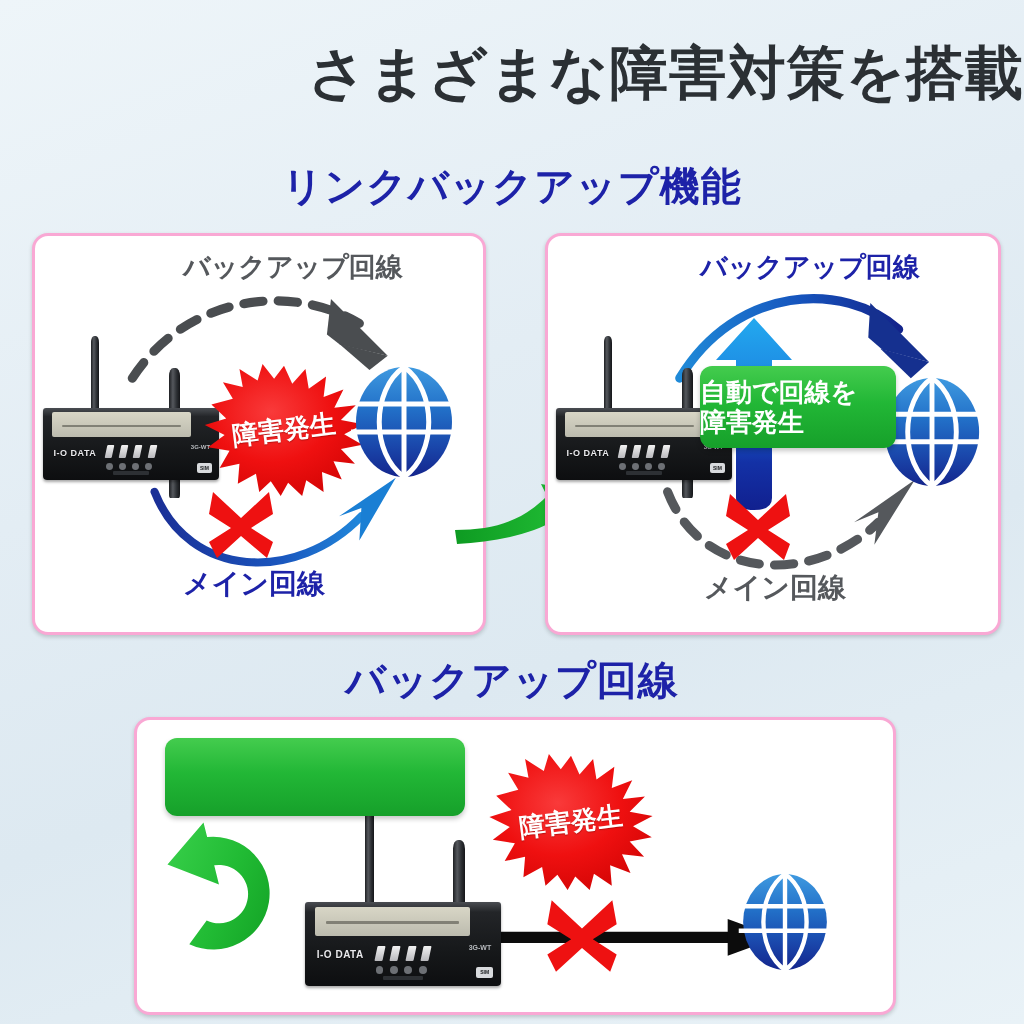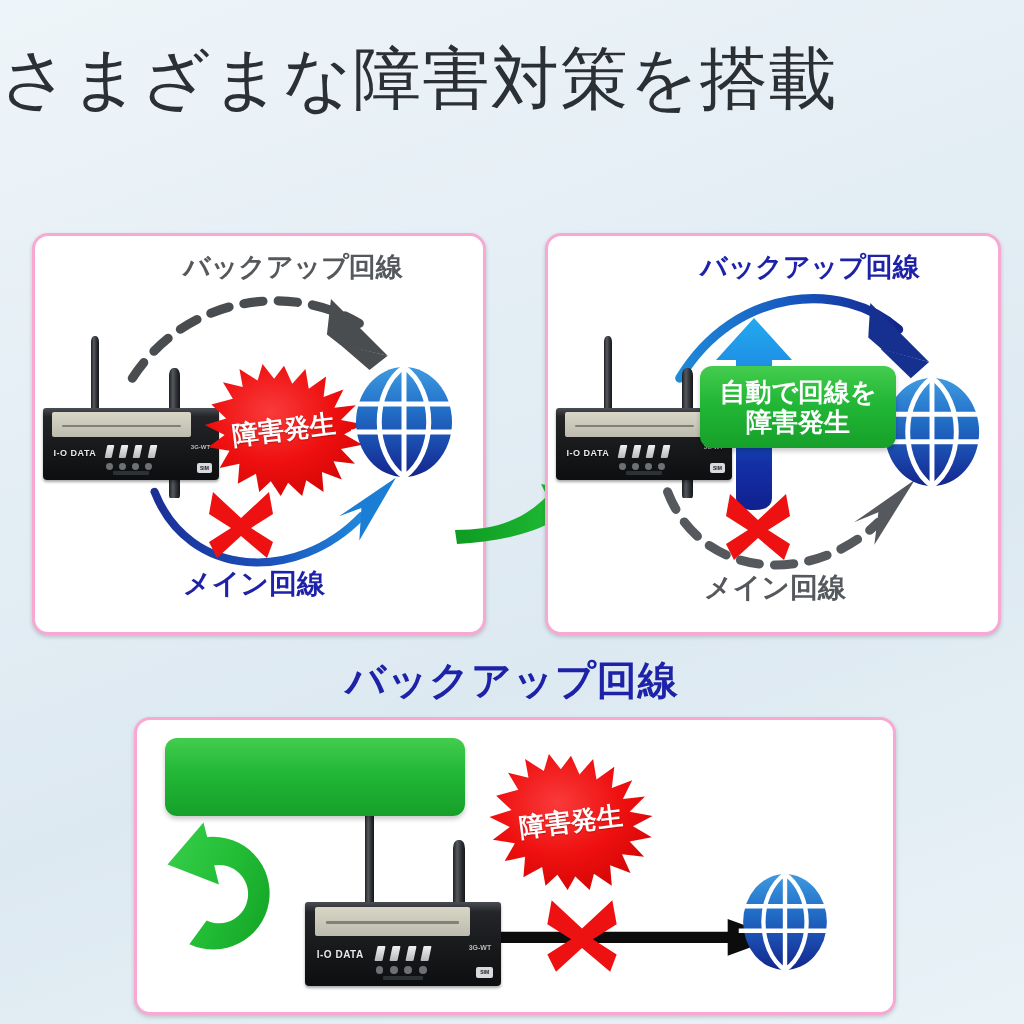--- a/index.html
+++ b/index.html
@@ -8,23 +8,23 @@
     width:1024px;height:1024px;overflow:hidden;
     font-family:"Liberation Sans","DejaVu Sans",sans-serif;
     background:linear-gradient(160deg,#eef5f9 0%,#e3edf4 38%,#dde9f1 62%,#e9f2f7 100%);
     position:relative;
   }
   .stage{position:absolute;inset:0;}
 
   
   .main-title{
     position:absolute;left:0;right:0;top:44px;
-    text-align:left;
-    font-size:68px;line-height:1;
-    font-weight:normal;
+    text-align:right;
+    font-size:58px;line-height:1;
+    font-weight:bold;
     color:#2b3034;
     letter-spacing:1px;
     white-space:nowrap;
   }
   .section-title{
     position:absolute;left:0;right:0;
     text-align:center;
     font-size:40px;line-height:1;
     font-weight:bold;
     color:#1d22a8;
@@ -116,21 +116,21 @@
   
   .xmark{position:absolute;}
 
   
   .callout{
     position:absolute;
     background:linear-gradient(180deg,#44cc4e 0%,#22b736 45%,#16a02a 100%);
     border-radius:12px;
     box-shadow:0 3px 5px rgba(0,0,0,.22);
     color:#ffffff;font-weight:bold;
-    display:flex;flex-direction:column;align-items:center;justify-content:center;
+    display:flex;flex-direction:column;align-items:flex-start;justify-content:center;
     text-align:center;line-height:1.16;
     z-index:6;
   }
 
   
   .lbl{position:absolute;white-space:nowrap;font-weight:bold;line-height:1;}
   .lbl-gray{color:#55585c;}
   .lbl-blue{color:#1d22a8;}
 
   svg{overflow:visible;}
@@ -178,20 +178,21 @@
       <stop offset="55%" stop-color="#21bb34"></stop>
       <stop offset="100%" stop-color="#12a024"></stop>
     </linearGradient>
   </defs>
 </svg>
 
 <div class="stage">
 
   <div class="main-title">さまざまな障害対策を搭載</div>
 
+  <div class="section-title" id="sec1-title">リンクバックアップ機能</div>
 
   <div class="panel" id="panel-left">
     <div class="panel-inner">
 
       <div class="lbl lbl-gray" style="left:148px;top:18px;font-size:27px;">バックアップ回線</div>
 
       <svg class="svg-layer" viewBox="0 0 442 390" preserveAspectRatio="none">
         <path d="M 96 140 C 150 58, 252 46, 320 86" fill="none" stroke="#4a4d50" stroke-width="9" stroke-linecap="round" stroke-dasharray="19 15"></path>
         <polygon points="292,62 348,118 301,107 288,97" fill="#4a4d50"></polygon>
         <polygon points="348,118 300,106 330,132" fill="#4a4d50"></polygon>

